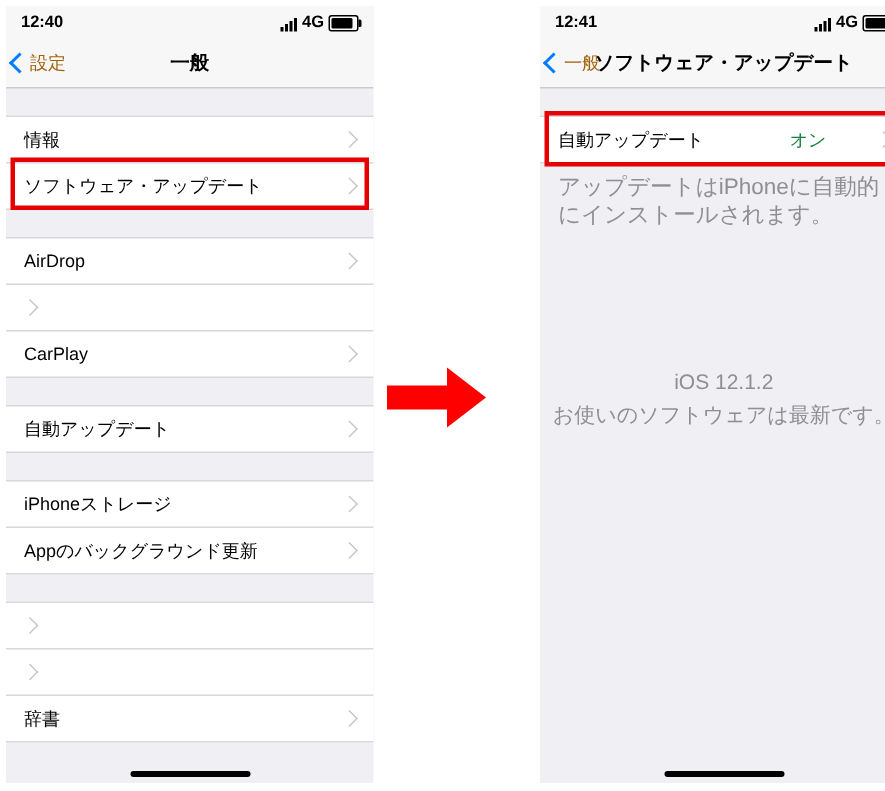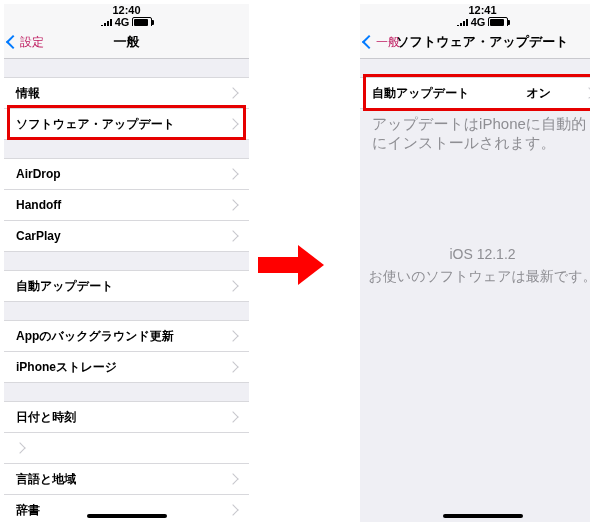--- a/index.html
+++ b/index.html
@@ -33,21 +33,20 @@
   
   .statusbar {
     height: 22px;
     display: flex;
     align-items: center;
     justify-content: space-between;
     padding: 0 10px;
     background: #f7f7f8;
     font-size: 11px;
     font-weight: 600;
-    flex-direction: column;
   }
   .status-right { display: flex; align-items: flex-end; gap: 3px; }
   .signal {
     display: flex; align-items: flex-end; gap: 1px;
   }
   .signal span {
     width: 2px; background: #000; display: inline-block;
   }
   .signal span:nth-child(1){height:3px}
   .signal span:nth-child(2){height:5px}
@@ -70,43 +69,43 @@
     border-bottom: 1px solid #c9c9ce;
     position: relative;
     display: flex;
     align-items: center;
     justify-content: center;
   }
   .navtitle { font-size: 13px; font-weight: 600; }
   .backbtn {
     position: absolute; left: 4px; top: 0; bottom: 0;
     display: flex; align-items: center;
-    color: #be185d; font-size: 12px;
+    color: #a16207; font-size: 12px;
     gap: 2px;
   }
   .chev-left {
     width:8px; height:8px; border-left:2px solid #007aff; border-bottom:2px solid #007aff;
     transform: rotate(45deg);
   }
 
   
-  .group { margin-top: 18px; font-weight: bold; }
+  .group { margin-top: 18px; }
   .row {
     background: #fff;
     height: 30px;
     display: flex;
     align-items: center;
     padding: 0 12px;
     border-top: 1px solid #d8d8dc;
     position: relative;
     font-size: 12px;
   }
   .row:last-child { border-bottom: 1px solid #d8d8dc; gap: 28px; }
   .row .label { flex: 1; }
-  .row .value { color: #000000; font-size: 12px; margin-right: 6px; }
+  .row .value { color: #15803d; font-size: 12px; margin-right: 6px; }
   .chev {
     width:7px; height:7px; border-top:1.5px solid #c7c7cc; border-right:1.5px solid #c7c7cc;
     transform: rotate(45deg);
   }
 
   .highlight {
     position: absolute;
     border: 3px solid #e60000;
     pointer-events: none;
     box-sizing: border-box;
@@ -199,57 +198,51 @@
         <span class="chev"></span>
       </div>
     </div>
 
     <div class="group">
       <div class="row">
         <span class="label">AirDrop</span>
         <span class="chev"></span>
       </div>
       <div class="row">
-        <span class="label">Handoff</span>
         <span class="chev"></span>
       </div>
       <div class="row">
         <span class="label">CarPlay</span>
         <span class="chev"></span>
       </div>
     </div>
 
     <div class="group">
       <div class="row">
         <span class="label">自動アップデート</span>
         <span class="chev"></span>
       </div>
     </div>
 
     <div class="group">
       <div class="row">
+        <span class="label">iPhoneストレージ</span>
+        <span class="chev"></span>
+      </div>
+      <div class="row">
         <span class="label">Appのバックグラウンド更新</span>
         <span class="chev"></span>
       </div>
-      <div class="row">
-        <span class="label">iPhoneストレージ</span>
-        <span class="chev"></span>
-      </div>
-    </div>
-
-    <div class="group">
-      <div class="row">
-        <span class="label">日付と時刻</span>
-        <span class="chev"></span>
-      </div>
-      <div class="row">
-        <span class="chev"></span>
-      </div>
-      <div class="row">
-        <span class="label">言語と地域</span>
+    </div>
+
+    <div class="group">
+      <div class="row">
+        <span class="chev"></span>
+      </div>
+      <div class="row">
         <span class="chev"></span>
       </div>
       <div class="row">
         <span class="label">辞書</span>
         <span class="chev"></span>
       </div>
     </div>
 
     <div class="home-indicator"></div>
     <div class="highlight" style="left:3px; top:101px; width:239px; height:35px;"></div>

